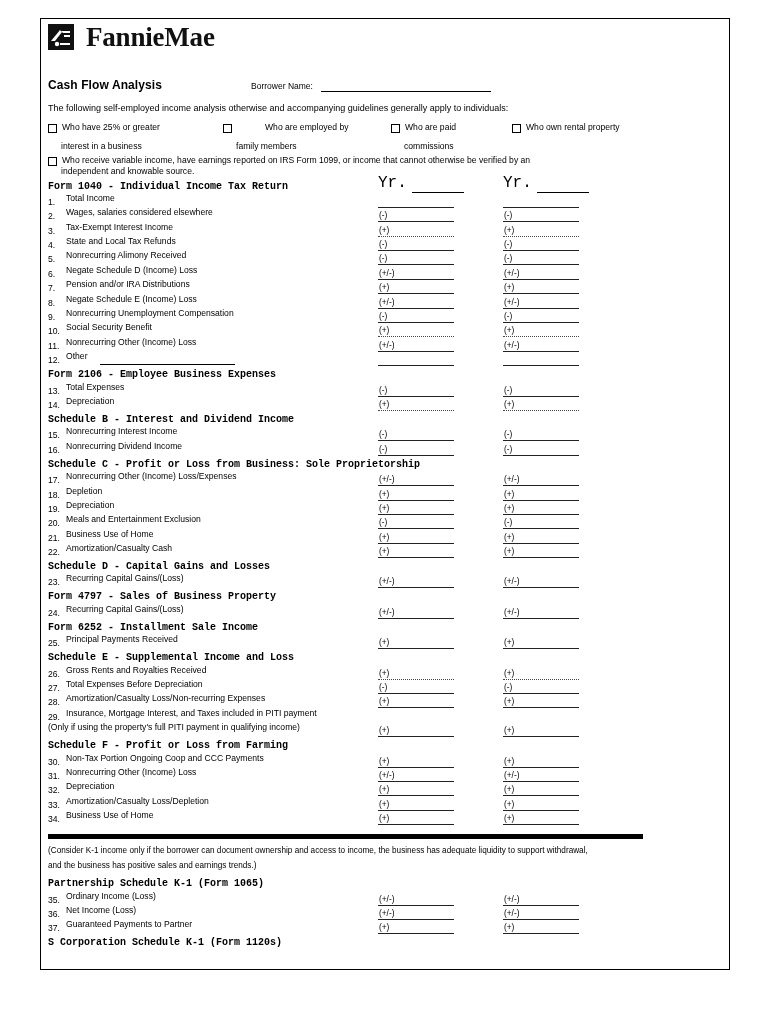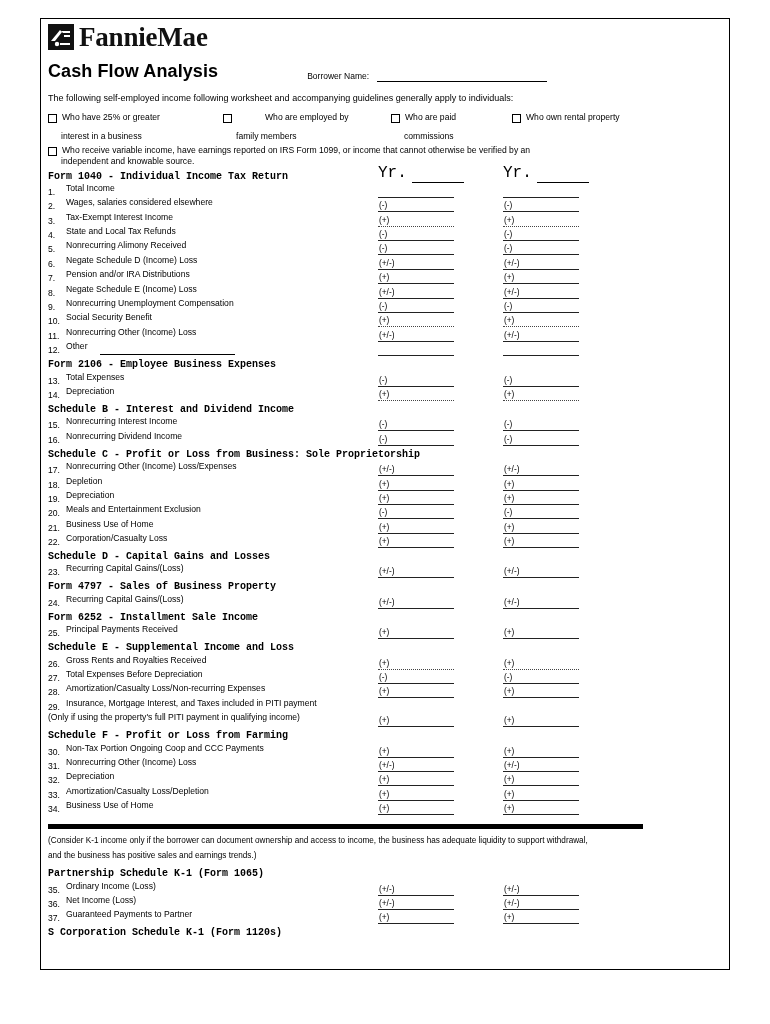--- a/index.html
+++ b/index.html
@@ -35,21 +35,22 @@
     left: 48px;
     top: 20px;
     width: 595px;
   }
 
   
   .logo-row {
     display: flex;
     align-items: center;
     height: 34px;
-    margin-bottom: 10px;
+    margin-bottom: 20px;
+    gap: 7px;
   }
   .logo-mark {
     width: 26px;
     height: 26px;
     background: #1a1a1a;
     position: relative;
     margin-right: 5px;
     flex: 0 0 auto;
   }
   .logo-mark svg { display: block; }
@@ -63,21 +64,21 @@
   }
 
   
   .title-row {
     display: flex;
     align-items: flex-end;
     margin-bottom: 11px;
     height: 18px;
   }
   .doc-title {
-    font-size: 18px;
+    font-size: 12px;
     font-weight: bold;
     letter-spacing: 0.1px;
   }
   .borrower-wrap {
     display: flex;
     align-items: flex-end;
     margin-left: 89px;
   }
   .borrower-label {
     font-size: 8.5px;
@@ -251,21 +252,21 @@
     </div>
 
     <div class="title-row">
       <div class="doc-title">Cash Flow Analysis</div>
       <div class="borrower-wrap">
         <span class="borrower-label">Borrower Name:</span>
         <span class="borrower-line"></span>
       </div>
     </div>
 
-    <div class="intro">The following self-employed income following worksheet and accompanying guidelines generally apply to individuals:</div>
+    <div class="intro">The following self-employed income analysis otherwise and accompanying guidelines generally apply to individuals:</div>
 
     <div class="cb-row">
       <div class="cb-cell cb-c1">
         <span class="cbox"></span>
         <span>Who have 25% or greater</span>
       </div>
       <div class="cb-cell cb-c2">
         <span class="cbox"></span>
         <span>Who are employed by</span>
       </div>
@@ -518,21 +519,21 @@
           <span class="lbl">Business Use of Home</span>
           <span class="f1">
             <span class="sign">(+)</span>
           </span>
           <span class="f2">
             <span class="sign">(+)</span>
           </span>
         </div>
         <div class="rowline">
           <span class="num">22.</span>
-          <span class="lbl">Corporation/Casualty Loss</span>
+          <span class="lbl">Amortization/Casualty Cash</span>
           <span class="f1">
             <span class="sign">(+)</span>
           </span>
           <span class="f2">
             <span class="sign">(+)</span>
           </span>
         </div>
         <div class="hdrline">
           <span class="shead">Schedule D - Capital Gains and Losses</span>
         </div>

